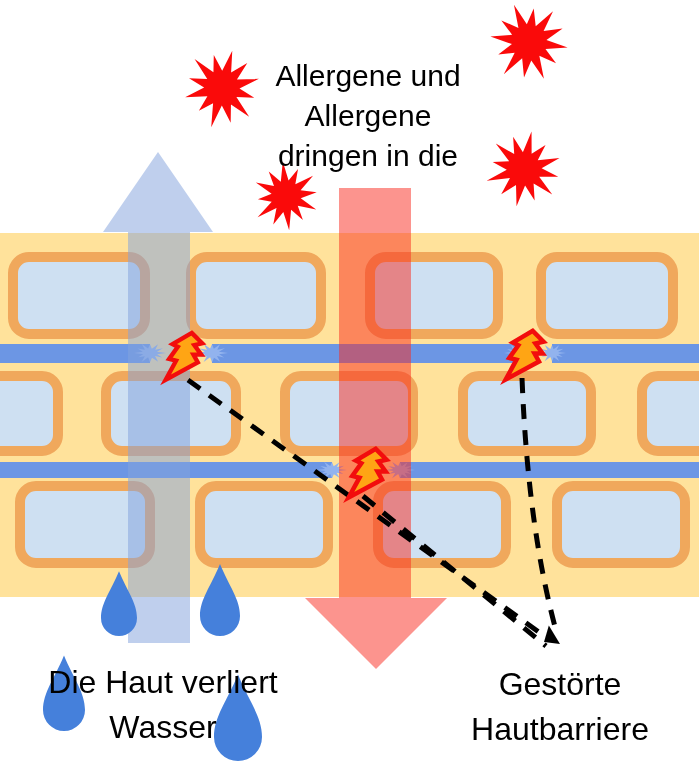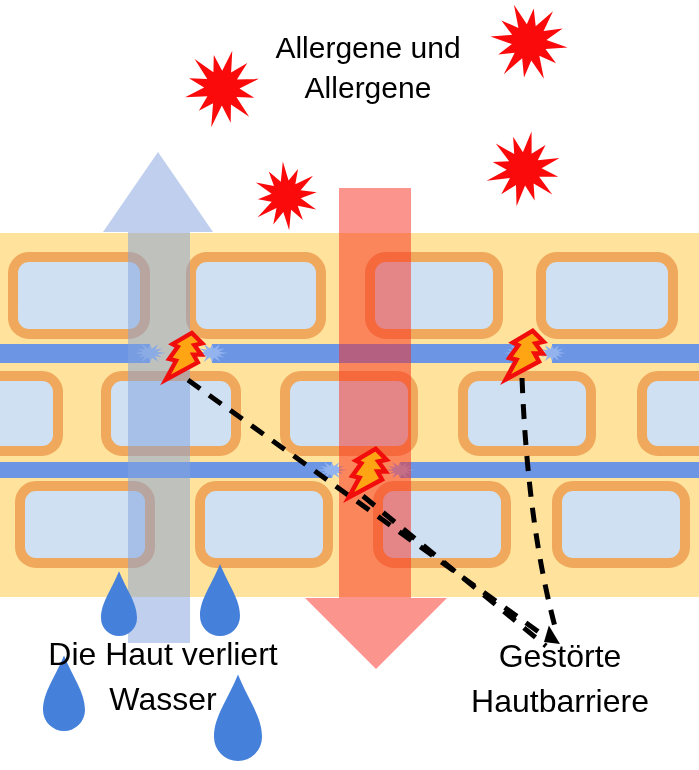--- a/index.html
+++ b/index.html
@@ -9,20 +9,21 @@
     background:var(--c-background,#fff);
     overflow:hidden;
     font-family:"Liberation Sans", sans-serif;
   }
   #scene{position:absolute;left:0;top:0;}
   .label{
     position:absolute;
     text-align:center;
     color:var(--c-text,#000);
     z-index:3;
+    margin-top:28px;
   }
   .label span{display:block;}
   #top-label{left:218px;top:28px;width:300px;font-size:30px;line-height:40px;}
   #water-label{left:13px;top:632px;width:300px;font-size:32px;line-height:45px;}
   #barrier-label{left:410px;top:634px;width:300px;font-size:32px;line-height:45px;}
 </style>
 </head>
 <body>
 
 <div id="stage">
@@ -104,20 +105,21 @@
       <use href="#drop-shape" transform="translate(119,618) scale(18)"></use>
       <use href="#drop-shape" transform="translate(220,616) scale(20)"></use>
       <use href="#drop-shape" transform="translate(64,710)  scale(21)"></use>
       <use href="#drop-shape" transform="translate(238,737) scale(24)"></use>
     </g>
   </svg>
 
   <div id="top-label" class="label">
     <span>Allergene und</span>
     <span>Allergene</span>
+    <span>dringen in die</span>
   </div>
 
   <div id="water-label" class="label">
     <span>Die Haut verliert</span>
     <span>Wasser</span>
   </div>
 
   <div id="barrier-label" class="label">
     <span>Gestörte</span>
     <span>Hautbarriere</span>

